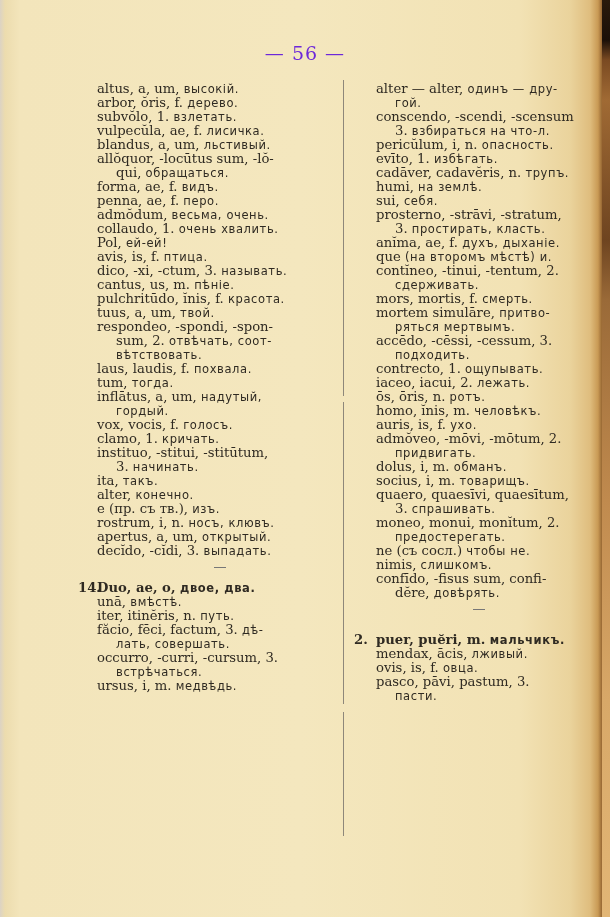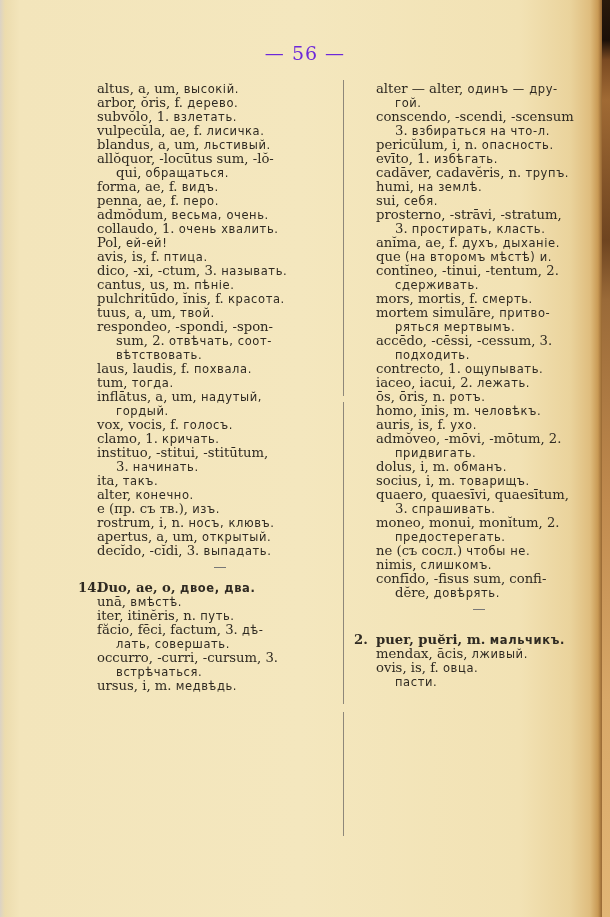--- a/index.html
+++ b/index.html
@@ -139,14 +139,15 @@
     <div class="entry cont"><span class="lat"></span><span class="ru">предостерегать.</span></div>
     <div class="entry"><span class="lat">ne (съ сосл.)</span> <span class="ru">чтобы не.</span></div>
     <div class="entry"><span class="lat">nimis,</span> <span class="ru">слишкомъ.</span></div>
     <div class="entry"><span class="lat">confīdo, -fisus sum, confi-</span><span class="ru"></span></div>
     <div class="entry cont"><span class="lat">dĕre,</span> <span class="ru">довѣрять.</span></div>
     <div class="sep"></div>
     <div style="height: 14px;"></div>
     <div class="entry numbered"><span class="num">2.</span><span class="lat">puer, puĕri, m.</span> <span class="ru">мальчикъ.</span></div>
     <div class="entry"><span class="lat">mendax, ācis,</span> <span class="ru">лживый.</span></div>
     <div class="entry"><span class="lat">ovis, is, f.</span> <span class="ru">овца.</span></div>
+    <div class="entry"><span class="lat">pasco, pāvi, pastum, 3.</span><span class="ru"></span></div>
     <div class="entry cont"><span class="lat"></span><span class="ru">пасти.</span></div>
   </div>
 
 </body></html>

